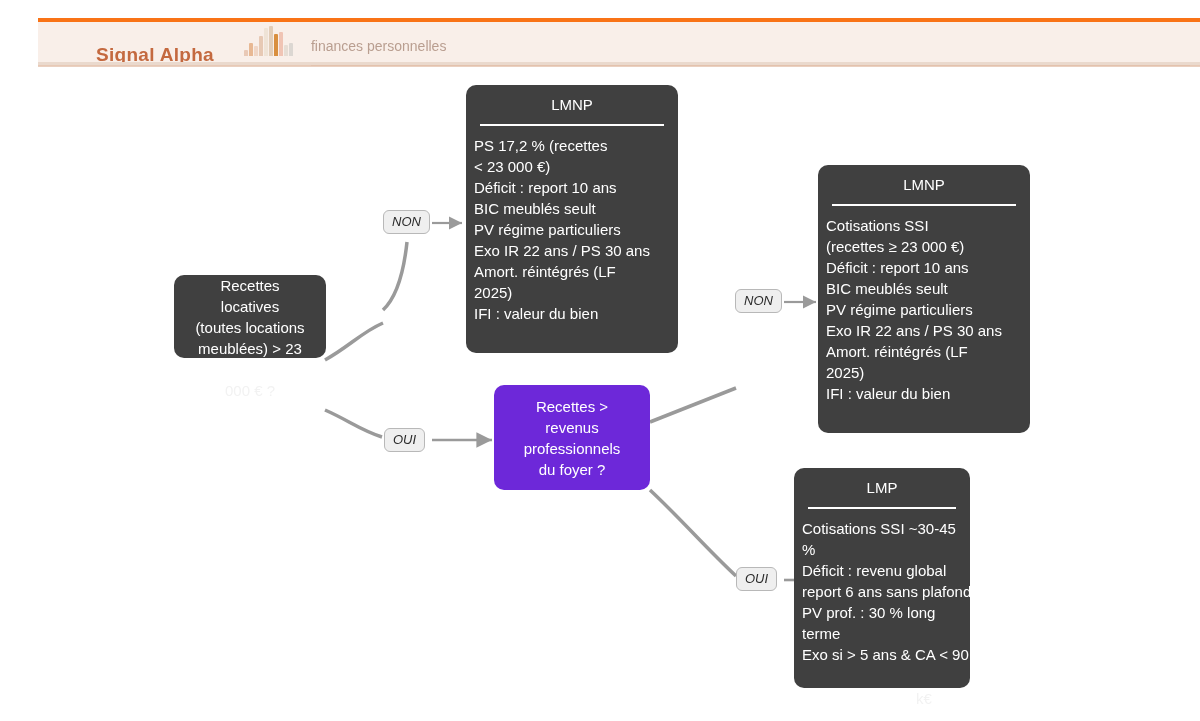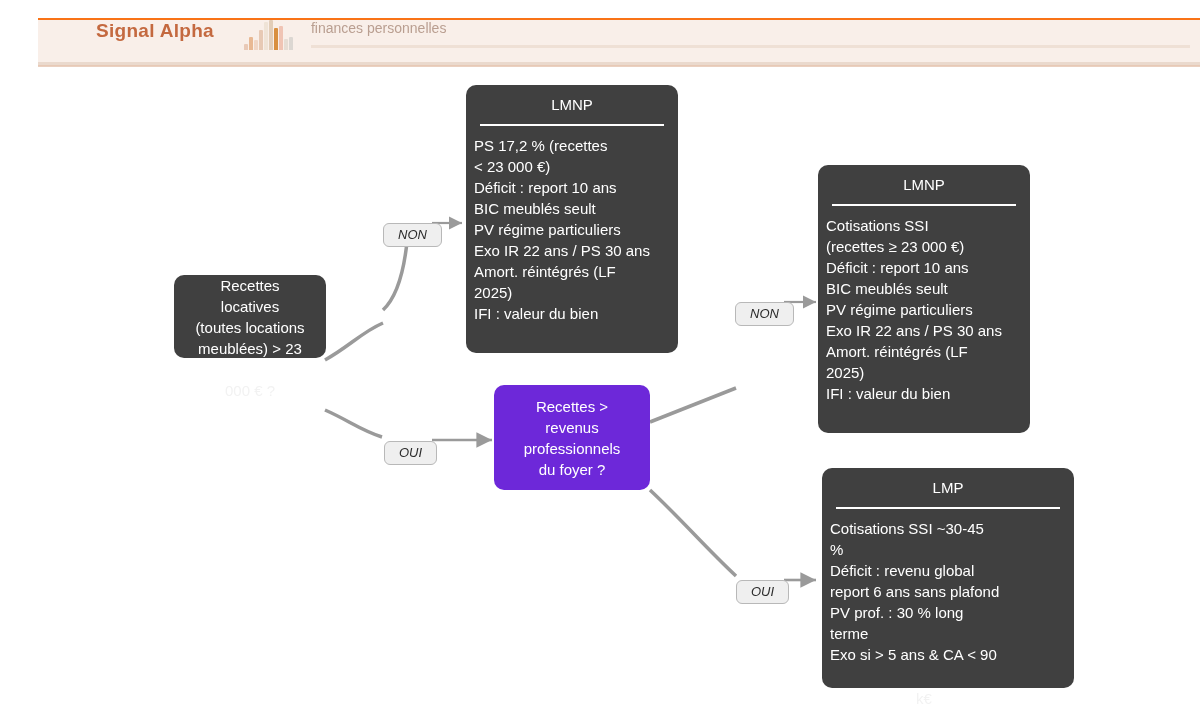--- a/index.html
+++ b/index.html
@@ -17,24 +17,24 @@
   }
 
   
   #header-bar {
     position: absolute;
     left: 38px;
     top: 18px;
     width: 1162px;
     height: 48px;
     background: #f9efe9;
-    border-top: 2px solid #f97316;
+    border-top: 4px solid #f97316;
     box-sizing: border-box;
     display: flex;
-    align-items: flex-start;
+    align-items: flex-end;
   }
   #header-underline {
     position: absolute;
     left: 38px;
     top: 62px;
     width: 1162px;
     height: 3px;
     background: #ead9cd;
   }
   #header-underline2 {
@@ -172,24 +172,23 @@
 
   
   .edge-label {
     position: absolute;
     background: #efefef;
     border: 1px solid #b8b8b8;
     border-radius: 6px;
     font-size: 13px;
     font-style: italic;
     color: #2b2b2b;
-    padding: 4px 14px;
+    padding: 4px 8px;
     line-height: 14px;
     box-sizing: border-box;
-    margin-top: 13px;
   }
 </style>
 </head>
 <body>
 
 <div id="header-bar">
   <div id="accent-block"></div>
   <div id="brand-title">Signal Alpha</div>
   <div id="brand-divider"></div>
   <div id="logo-icon">
@@ -285,21 +284,21 @@
       <div>Déficit : report 10 ans</div>
       <div>BIC meublés seult</div>
       <div>PV régime particuliers</div>
       <div>Exo IR 22 ans / PS 30 ans</div>
       <div>Amort. réintégrés (LF</div>
       <div>2025)</div>
       <div>IFI : valeur du bien</div>
     </div>
   </div>
 
-  <div class="node teal" style="left:822px; top:398px; width:252px; height:220px;">
+  <div class="node teal" style="left:794px; top:398px; width:176px; height:220px;">
     <div class="node-title">LMP</div>
     <div class="node-rule"></div>
     <div class="node-body">
       <div>Cotisations SSI ~30-45</div>
       <div>%</div>
       <div>Déficit : revenu global</div>
       <div>report 6 ans sans plafond</div>
       <div>PV prof. : 30 % long</div>
       <div>terme</div>
       <div>Exo si &gt; 5 ans &amp; CA &lt; 90</div>

